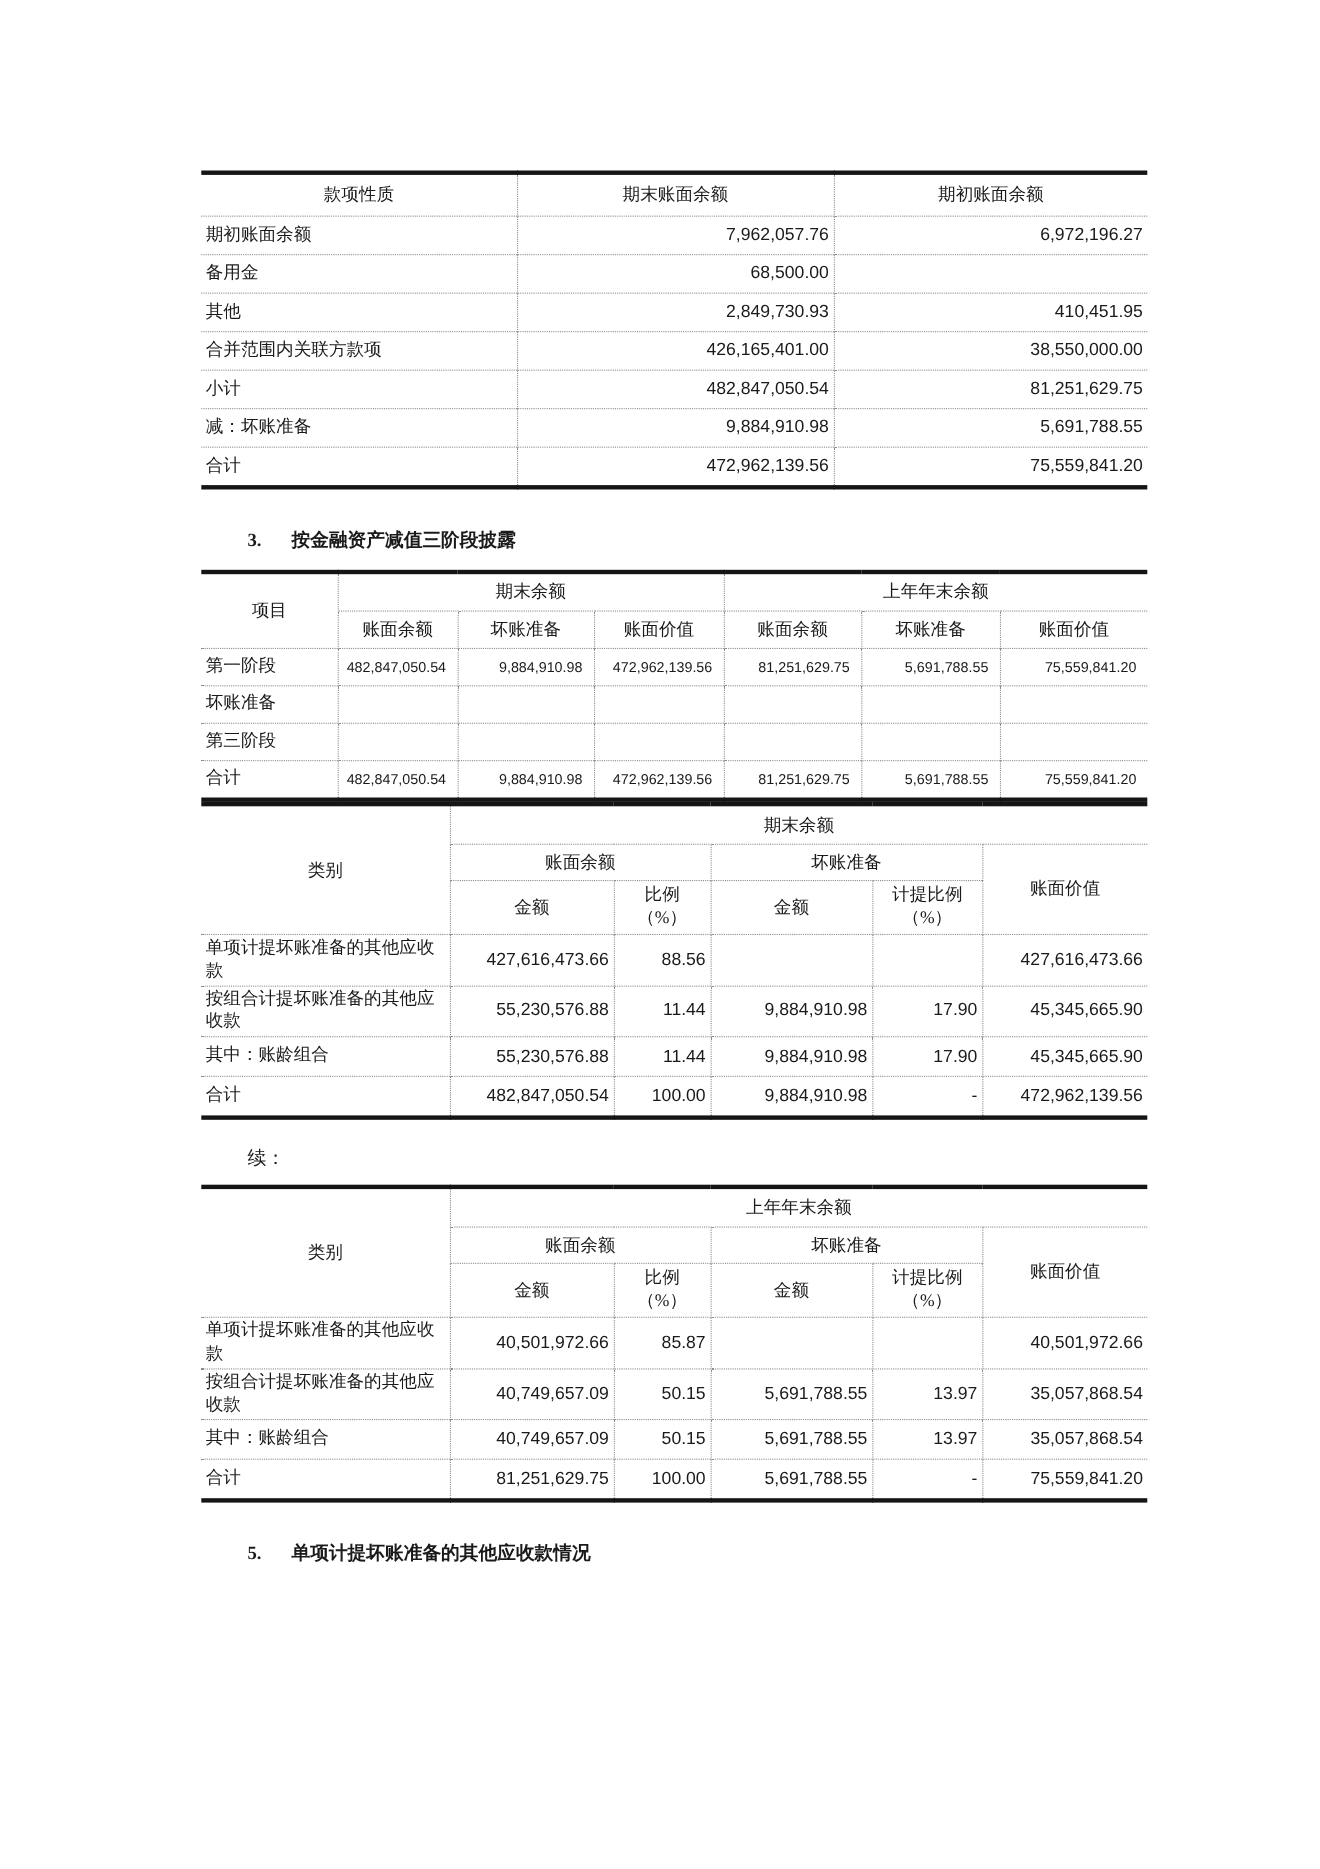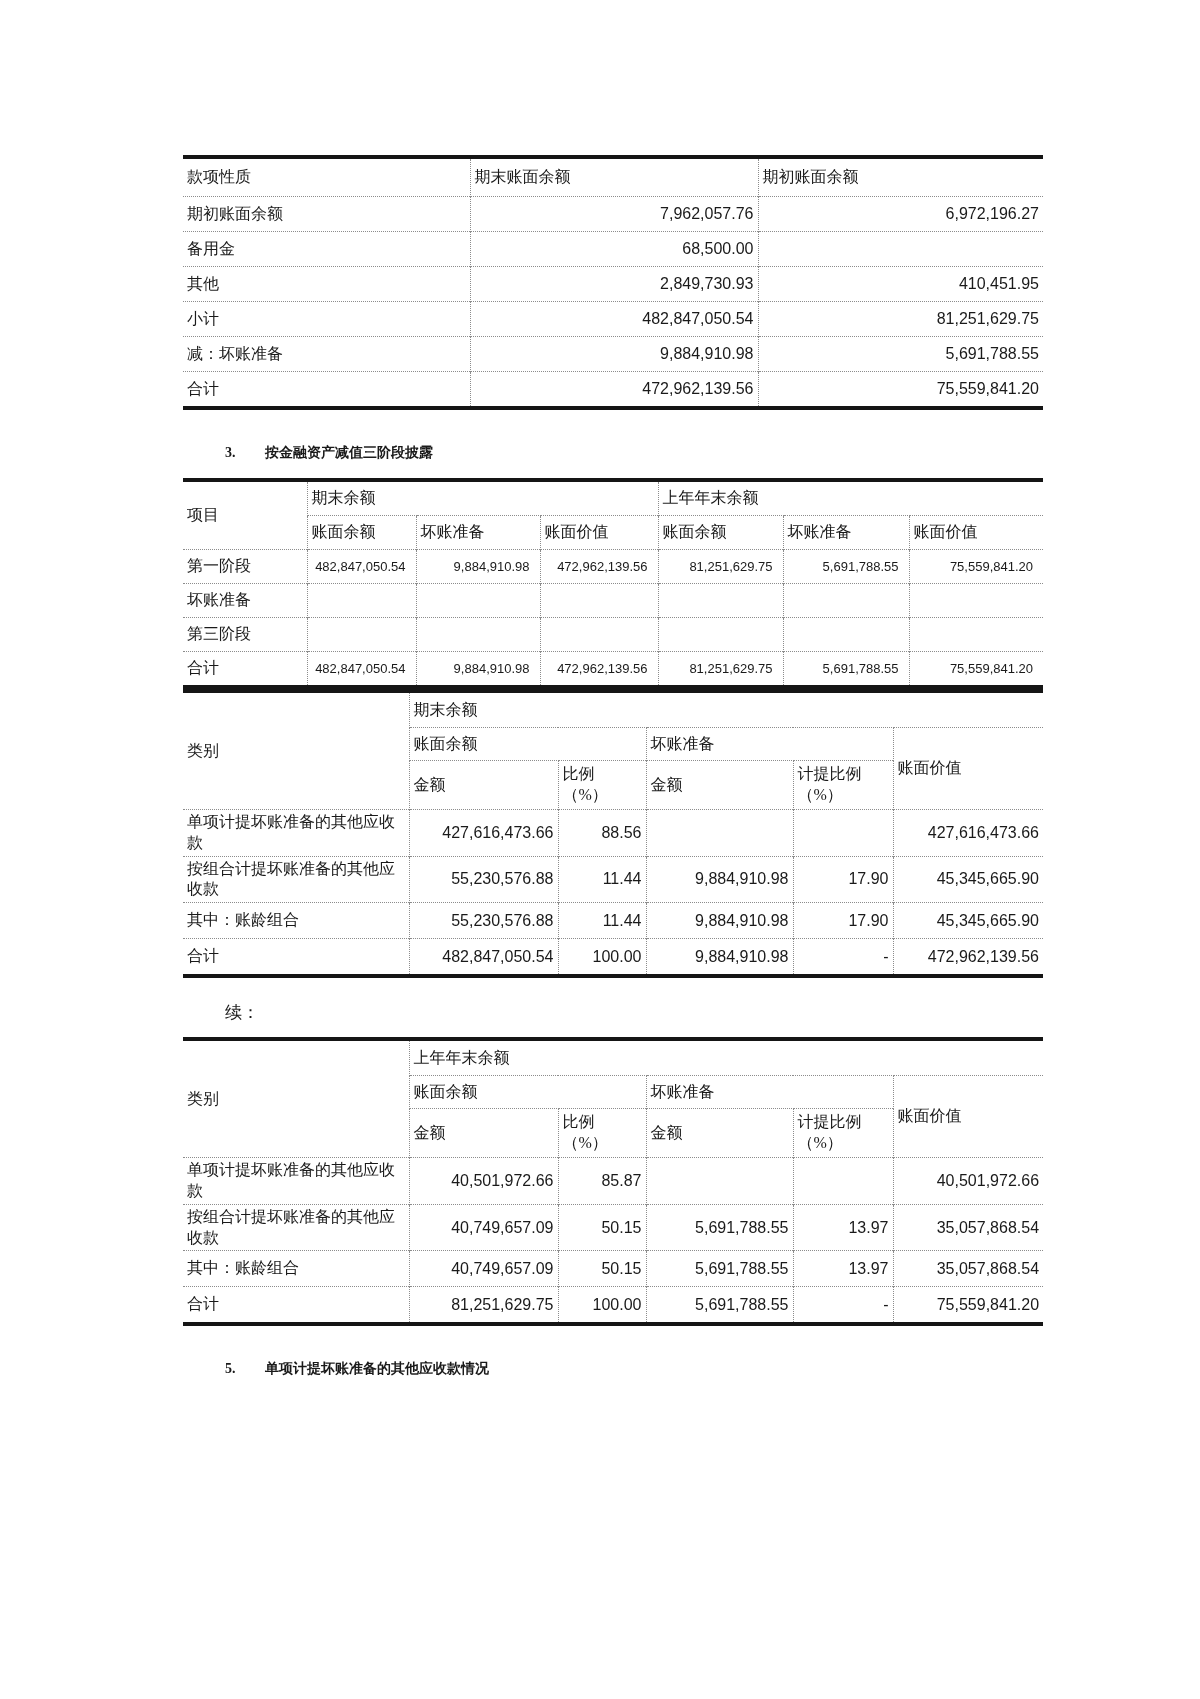--- a/index.html
+++ b/index.html
@@ -12,40 +12,40 @@
   table.fin {
     border-collapse:collapse; table-layout:fixed; width:860px;
     border-top:4px solid #151515; border-bottom:4px solid #151515;
   }
   .fin th, .fin td {
     border-top:1px dotted #8c8c8c; border-left:1px dotted #8c8c8c;
     font-weight:normal; font-size:16px; padding:2px 4px;
     vertical-align:middle; overflow:hidden;
   }
   .bl0 { border-left:none !important; }
-  .c   { text-align:left; }
+  .c   { text-align:center; }
   .lbl { text-align:left; padding-left:8px; line-height:1.3; }
   .lbl.c { text-align:left; }
   .num {
     text-align:right; padding-right:13px;
     font-family:"Liberation Sans","DejaVu Sans",sans-serif; font-size:14px;
   }
   .pre { white-space:pre-line; line-height:1.3; }
 
   .t1 thead th { height:33px; }
   .t1 tbody td { height:30px; }
   .t2 thead th { height:29px; }
   .t2 tbody td { height:29px; }
   .t2 .num { font-size:13px; padding-right:10px; }
   .t3 tr.gr1 th { height:30px; }
   .t3 tr.gr2 th { height:28px; }
   .t3 tr.gr3 th { height:44px; }
   .t3 tbody td { height:31px; }
 
-  .sec { margin:34px 0 16px 42px; font-size:14px; font-weight:bold; }
+  .sec { margin:34px 0 16px 42px; font-size:17px; font-weight:bold; }
   .sec .secnum { display:inline-block; width:40px; }
   .cont-label { margin:23px 0 13px 42px; font-size:17px; }
 </style>
 </head>
 <body>
 
 <div class="content">
 
   <table class="fin t1">
     <colgroup>
@@ -68,20 +68,25 @@
         </tr>
         <tr>
           <td class="lbl bl0">备用金</td>
           <td class="num">68,500.00</td>
           <td class="num"></td>
         </tr>
         <tr>
           <td class="lbl bl0">其他</td>
           <td class="num">2,849,730.93</td>
           <td class="num">410,451.95</td>
+        </tr>
+        <tr>
+          <td class="lbl bl0">合并范围内关联方款项</td>
+          <td class="num">426,165,401.00</td>
+          <td class="num">38,550,000.00</td>
         </tr>
         <tr>
           <td class="lbl bl0 c">小计</td>
           <td class="num">482,847,050.54</td>
           <td class="num">81,251,629.75</td>
         </tr>
         <tr>
           <td class="lbl bl0">减：坏账准备</td>
           <td class="num">9,884,910.98</td>
           <td class="num">5,691,788.55</td>

